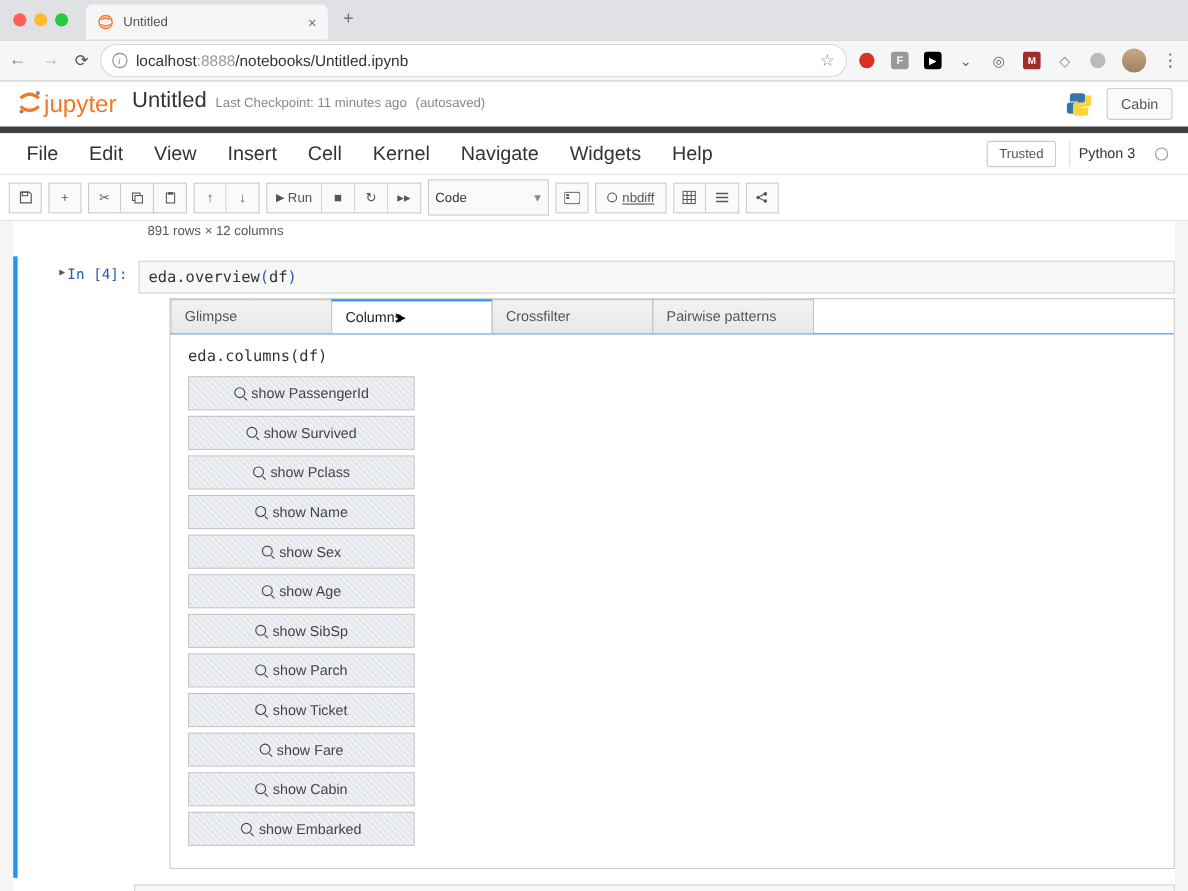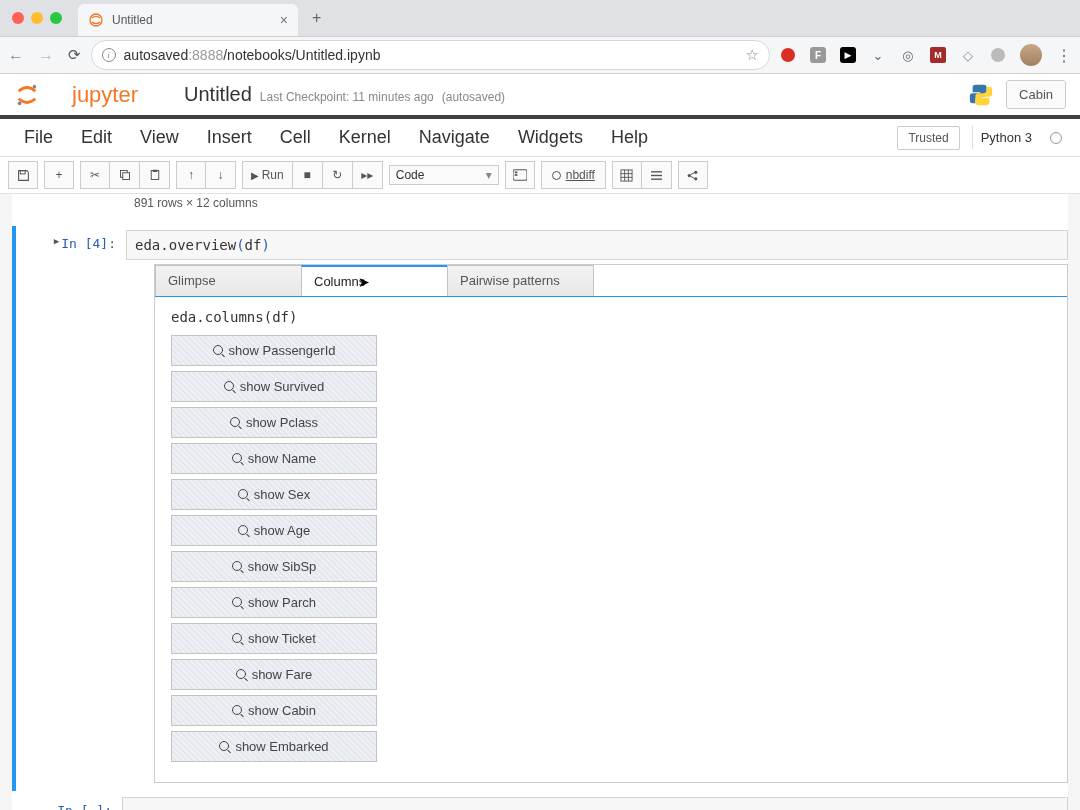--- a/index.html
+++ b/index.html
@@ -38,21 +38,21 @@
 .ext-play { width: 16px; height: 16px; background: #000; color:#fff; display:flex;align-items:center;justify-content:center;font-size:9px;border-radius:3px; }
 .ext-pocket { color:#666; }
 .ext-spiral { color:#666; }
 .ext-m { width:16px;height:16px;background:#a52a2a;color:#fff;display:flex;align-items:center;justify-content:center;font-size:9px;font-weight:bold;border-radius:2px; }
 .ext-diamond { color:#888; }
 .ext-gray-circle { width: 14px; height: 14px; background: #bbb; border-radius: 50%; }
 .avatar { width: 22px; height: 22px; border-radius: 50%; background: linear-gradient(#c8a888, #a08060); }
 .kebab { font-size: 16px; color: #666; }
 
 
-.jp-header { display: flex; align-items: center; padding: 6px 14px; border-bottom: 4px solid #404040; gap: 32px; }
+.jp-header { display: flex; padding: 6px 14px; border-bottom: 6px solid #404040; }
 .jp-logo { display: flex; align-items: center; gap: 6px; font-size: 22px; color: #757575; }
 .jp-logo .j-orange { color: #f37726; }
 .jp-logo-icon { width: 26px; height: 26px; }
 .jp-title-area { display: flex; align-items: baseline; gap: 8px; margin-left: 14px; }
 .jp-nb-name { font-size: 20px; color: #333; }
 .jp-checkpoint { font-size: 12px; color: #888; }
 .jp-autosave { color: #888; }
 .jp-header-right { margin-left: auto; display: flex; align-items: center; gap: 12px; }
 .python-logo { width: 26px; height: 26px; }
 .logout-btn { border: 1px solid #ccc; background: #fafafa; border-radius: 3px; padding: 6px 12px; font-size: 13px; color: #555; }
@@ -65,21 +65,21 @@
 .trusted { border: 1px solid #ccc; padding: 4px 10px; border-radius: 2px; font-size: 12px; color: #555; }
 .kernel-ind { display: flex; align-items: center; gap: 18px; padding: 4px 8px; border-left: 1px solid #ddd; font-size: 13px; }
 .kernel-circle { width: 12px; height: 12px; border: 1px solid #999; border-radius: 50%; }
 
 
 .jp-toolbar { display: flex; align-items: center; padding: 4px 8px; gap: 6px; border-bottom: 1px solid #e0e0e0; }
 .tb-group { display: flex; }
 .tb-btn { border: 1px solid #ccc; background: #fafafa; min-width: 30px; height: 28px; display: flex; align-items: center; justify-content: center; padding: 0 6px; font-size: 12px; color: #555; }
 .tb-group .tb-btn:not(:first-child) { border-left: none; }
 .tb-btn.run { padding: 0 8px; gap: 3px; }
-.cell-type-select { border: 1px solid #ccc; height: 20px; width: 110px; padding: 0 6px; font-size: 12px; background: #fafafa; display: flex; align-items: center; justify-content: space-between; }
+.cell-type-select { border: 1px solid #ccc; height: 33px; width: 110px; padding: 0 6px; font-size: 12px; background: #fafafa; display: flex; align-items: center; justify-content: space-between; }
 .nbdiff-btn { display: flex; align-items: center; gap: 5px; padding: 0 10px; text-decoration: underline; }
 .nbdiff-dot { width: 9px; height: 9px; border: 1.5px solid #555; border-radius: 50%; }
 
 
 .notebook-container { padding: 0 12px; background: #f5f5f5; height: 640px; overflow: auto; }
 .notebook-inner { background: #fff; margin: 0; padding: 0; }
 .rows-cols { font-size: 12px; color: #555; padding: 2px 0 10px 122px; }
 
 .cell { display: flex; margin: 6px 0; }
 .cell.selected { border-left: 4px solid #2196f3; background: #fff; padding: 4px 0; }
@@ -136,21 +136,21 @@
   </div>
   <div class="addr-bar">
     <div class="nav-btns">
       <span class="nav-btn">←</span>
       <span class="nav-btn disabled">→</span>
       <span class="reload">⟳</span>
     </div>
     <div class="url-box">
       <span class="info-icon">i</span>
       <span class="url-text">
-        <span class="url-host">autosaved</span><span class="url-port">:8888</span><span class="url-path">/notebooks/Untitled.ipynb</span>
+        <span class="url-host">localhost</span><span class="url-port">:8888</span><span class="url-path">/notebooks/Untitled.ipynb</span>
       </span>
       <span class="star">☆</span>
     </div>
     <div class="ext-icons">
       <span class="ext-icon">
           <span class="ext-red-circle"></span>
         </span>
       <span class="ext-icon">
           <span class="ext-square-f">F</span>
         </span>
@@ -321,20 +321,21 @@
           <span>In [4]:</span>
         </div>
       <div class="input-area">
         <div class="code-input"><span class="ident">eda</span><span class="punct">.</span><span class="ident">overview</span><span class="paren">(</span><span class="arg">df</span><span class="paren">)</span></div>
 
         <div class="output-area" style="margin-left:28px">
           <div class="widget-tabs-wrap">
             <div class="widget-tabs" id="widget-tabs">
                 <div class="wtab">Glimpse</div>
                 <div class="wtab active">Columns</div>
+                <div class="wtab">Crossfilter</div>
                 <div class="wtab">Pairwise patterns</div>
               </div>
             <div class="widget-body">
               <div class="inner-code">eda.columns(df)</div>
               <div class="show-list" id="show-list">
                   <div class="show-btn">
                     <span class="mag"></span>
                     <span>show PassengerId</span>
                   </div>
                   <div class="show-btn">

